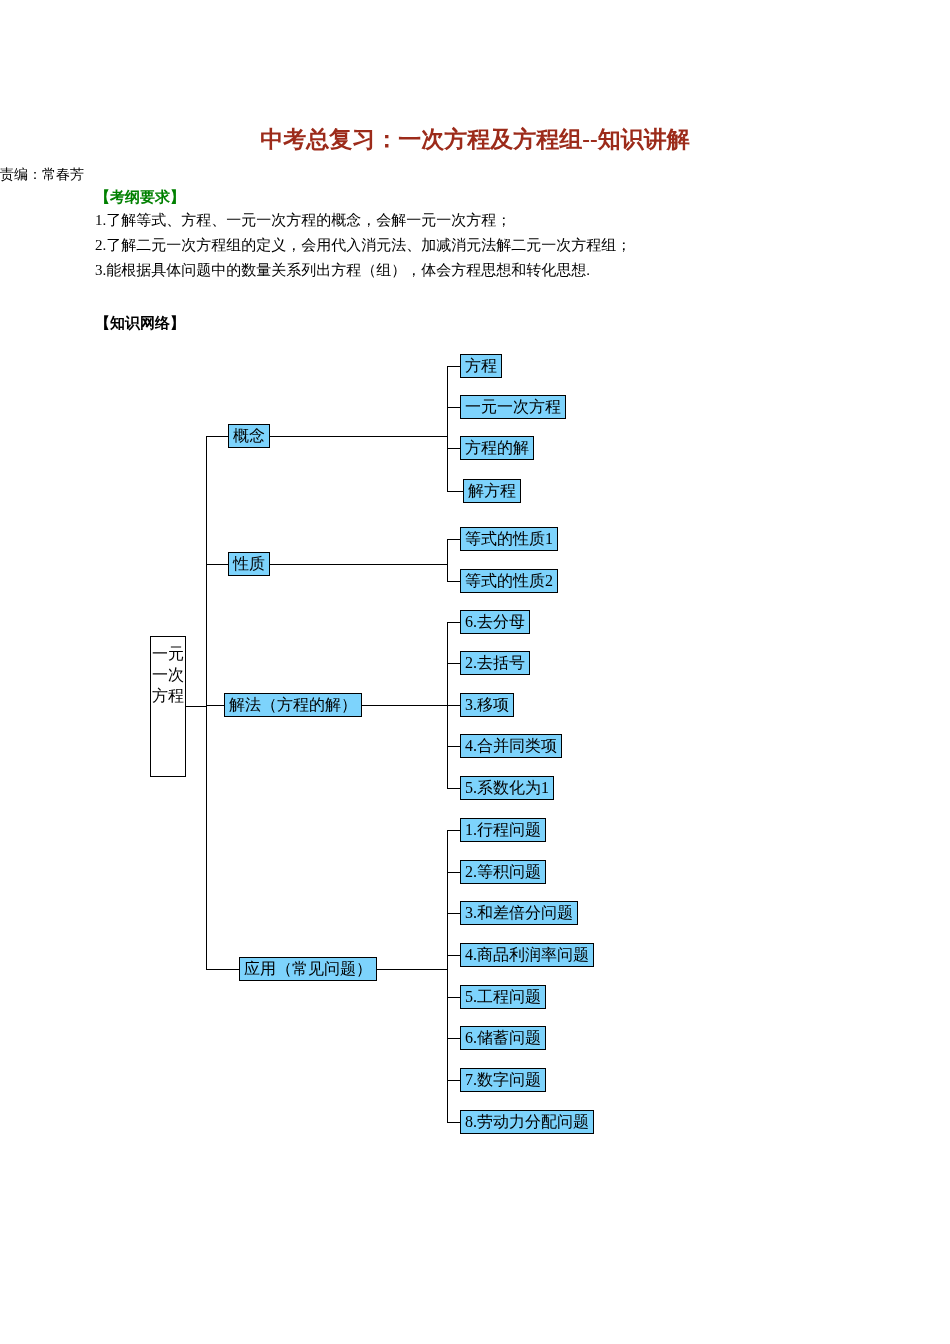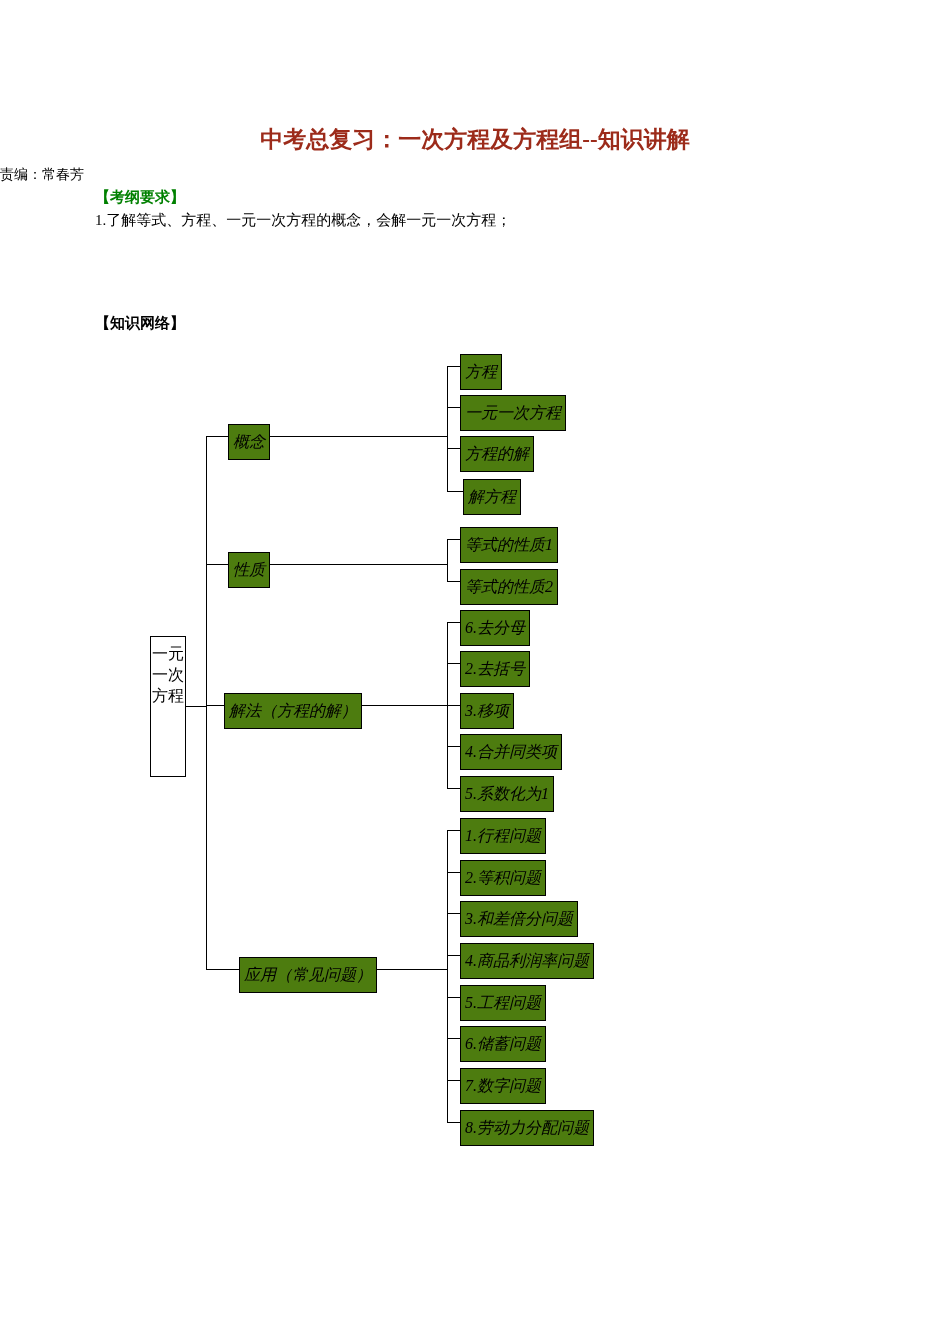--- a/index.html
+++ b/index.html
@@ -27,23 +27,23 @@
   }
   .h-exam{top:188px;}
   .h-network{top:314px;}
   .req-list{
     position:absolute;top:208px;left:95px;width:780px;
     font-size:15px;line-height:25px;
   }
   .tree-svg{position:absolute;left:0;top:0;z-index:1;}
   .tnode{
     position:absolute;z-index:2;
-    border:1px solid #000;background:#4d7c0f;
+    border:1px solid #000;background:#7dd3fc;
     font-size:16px;line-height:20px;
-    padding:7px 4px;white-space:nowrap;font-style:italic;
+    padding:1px 4px;white-space:nowrap;
   }
   .tree-root{
     position:absolute;left:150px;top:636px;z-index:2;
     width:36px;height:141px;box-sizing:border-box;
     border:1px solid #000;background:#fff;
     font-size:16px;line-height:21px;text-align:center;
     word-break:break-all;padding-top:6px;
   }
 </style>
 </head>
@@ -51,20 +51,22 @@
 
 <div class="page">
 
   <h1 class="doc-title" style="color: rgb(156, 43, 26);">中考总复习：一次方程及方程组--知识讲解</h1>
   <div class="editor">责编：常春芳</div>
 
   <div class="green-heading h-exam" style="color: rgb(0, 128, 0);">【考纲要求】</div>
 
   <div class="req-list">
     <div>1.了解等式、方程、一元一次方程的概念，会解一元一次方程；</div>
+    <div>2.了解二元一次方程组的定义，会用代入消元法、加减消元法解二元一次方程组；</div>
+    <div>3.能根据具体问题中的数量关系列出方程（组），体会方程思想和转化思想.</div>
   </div>
 
   <div class="green-heading h-network" style="color: #000000;">【知识网络】</div>
 
   <svg class="tree-svg" width="950" height="1344" viewBox="0 0 950 1344" shape-rendering="crispEdges">
     <path fill="none" stroke="#000" stroke-width="1" d="
       M172 706 H206
       M206 436 V969
       M206 436 H246  M206 564 H246  M206 705 H246  M206 969 H256
       M258 436 H447

